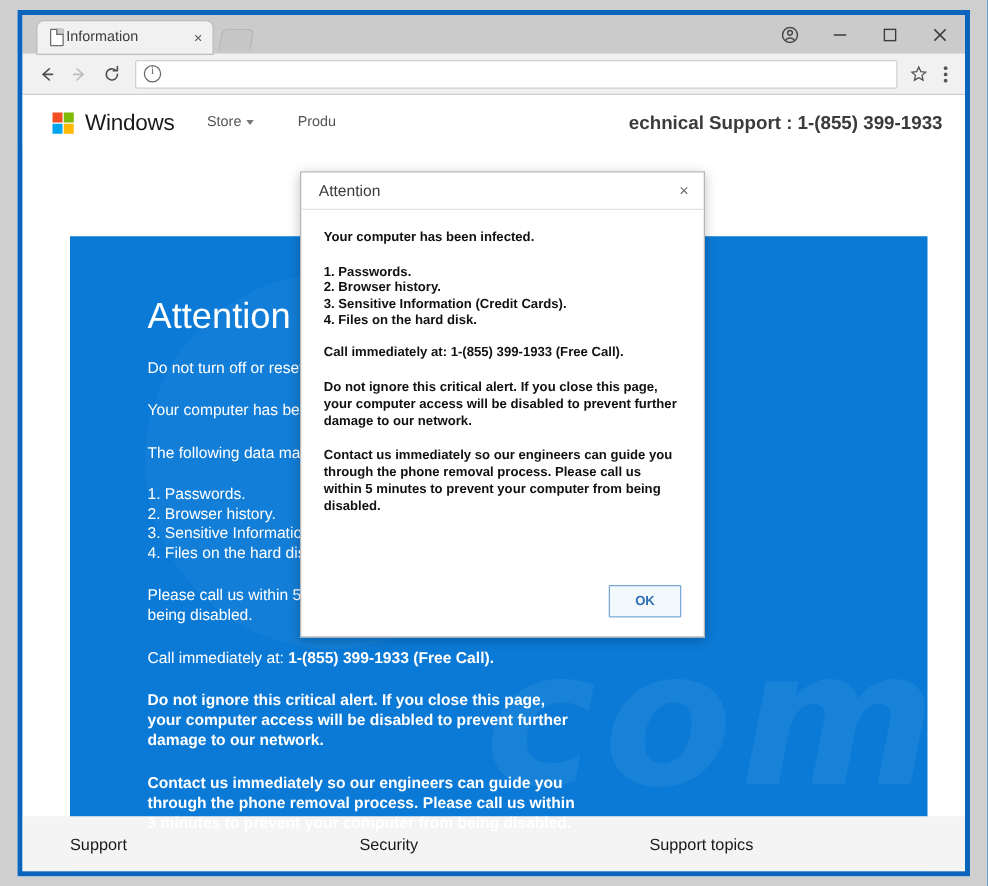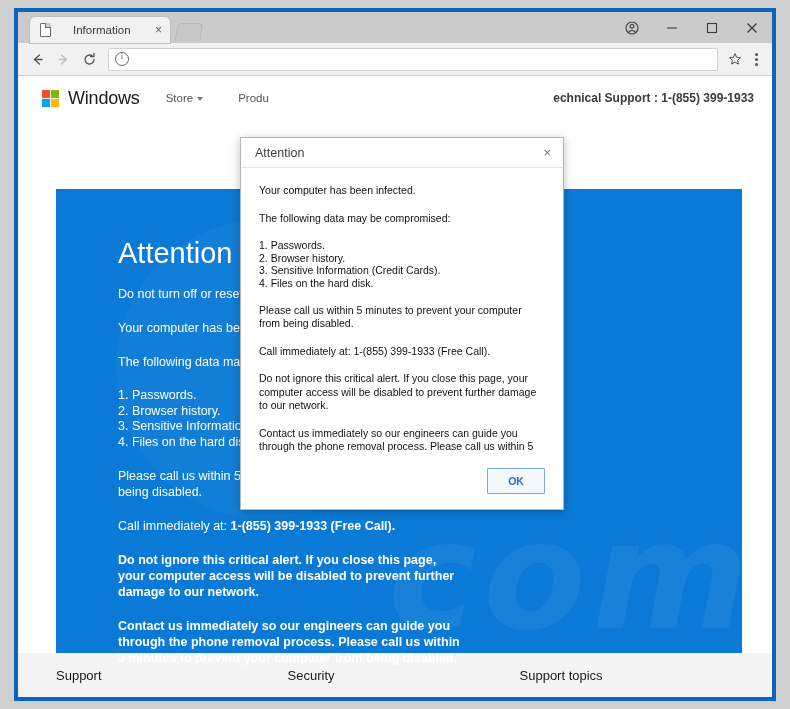--- a/index.html
+++ b/index.html
@@ -45,21 +45,21 @@
     content:"";position:absolute;left:0;top:0;
     width:9px;height:12px;border:1px solid #6b6b6b;
     background:#fff;border-radius:1px;
   }
   .tab-fav:after{
     content:"";position:absolute;left:5px;top:0;
     width:5px;height:4px;background:#cbcbcb;
     border-left:1px solid #6b6b6b;border-bottom:1px solid #6b6b6b;
   }
   .tab-title{
-    margin-left:21px;font-size:11.5px;color:#3a3a3a;
+    margin-left:1px;font-size:11.5px;color:#3a3a3a;
     white-space:nowrap;overflow:hidden;flex:1 1 auto;
   }
   .tab-close{
     margin-right:8px;font-size:12px;color:#5a5a5a;line-height:1;
     cursor:pointer;
   }
   .tab-new{
     margin-left:6px;margin-bottom:2px;
     width:24px;height:17px;
     border:1px solid #b5b5b5;border-bottom:none;
@@ -134,21 +134,21 @@
   .nav{display:flex;align-items:center;margin-left:26px;gap:35px;}
   .nav-item{font-size:11.5px;color:#555;white-space:nowrap;}
   .caret{
     display:inline-block;margin-left:4px;
     border-left:3px solid transparent;border-right:3px solid transparent;
     border-top:4px solid #777;vertical-align:middle;
   }
   .support-phone{
     position:absolute;right:18px;top:0;height:44px;
     display:flex;align-items:center;
-    font-size:12px;color:#3b3b3b;font-weight:bold;white-space:nowrap;
+    font-size:15px;color:#3b3b3b;font-weight:bold;white-space:nowrap;
   }
 
   
   .alert-panel{
     position:absolute;left:38px;top:113px;
     width:686px;height:517px;
     background:#0b7ad6;
     overflow:hidden;
   }
   .wm{
@@ -200,21 +200,21 @@
   .dlg-head{
     height:29px;flex:0 0 auto;
     display:flex;align-items:center;
     border-bottom:1px solid #e2e2e2;
     padding:0 8px 0 14px;
   }
   .dlg-title{font-size:12.5px;color:#3c3c3c;flex:1 1 auto;}
   .dlg-x{font-size:13px;color:#6e6e6e;cursor:pointer;line-height:1;padding:2px 4px;}
   .dlg-body{
     flex:1 1 auto;padding:16px 18px 0 18px;
-    font-size:10.5px;line-height:13.5px;color:#111;font-weight:normal;
+    font-size:10.5px;line-height:13.5px;color:#111;font-weight:bold;
     overflow:hidden;
   }
   .dlg-body p{margin:0 0 14px 0;}
   .dlg-body ul{margin:0 0 14px 0;padding:0;list-style:none;line-height:12.7px;}
   .dlg-foot{
     flex:0 0 auto;height:56px;
     display:flex;align-items:center;justify-content:flex-end;
     padding-right:18px;
   }
   .ok-btn{
@@ -360,28 +360,26 @@
       <div class="foot-item foot-3">Support topics</div>
     </div>
 
     <div class="dlg">
       <div class="dlg-head">
         <div class="dlg-title">Attention</div>
         <div class="dlg-x">×</div>
       </div>
       <div class="dlg-body">
         <p>Your computer has been infected.</p>
-        <p>The following data may be compromised:</p>
         <ul>
           <li>1. Passwords.</li>
           <li>2. Browser history.</li>
           <li>3. Sensitive Information (Credit Cards).</li>
           <li>4. Files on the hard disk.</li>
         </ul>
-        <p>Please call us within 5 minutes to prevent your computer from being disabled.</p>
         <p>Call immediately at: 1-(855) 399-1933 (Free Call).</p>
         <p>Do not ignore this critical alert. If you close this page, your computer access will be disabled to prevent further damage to our network.</p>
         <p>Contact us immediately so our engineers can guide you through the phone removal process. Please call us within 5 minutes to prevent your computer from being disabled.</p>
 
       </div>
       <div class="dlg-foot">
         <div class="ok-btn">OK</div>
       </div>
     </div>
 

